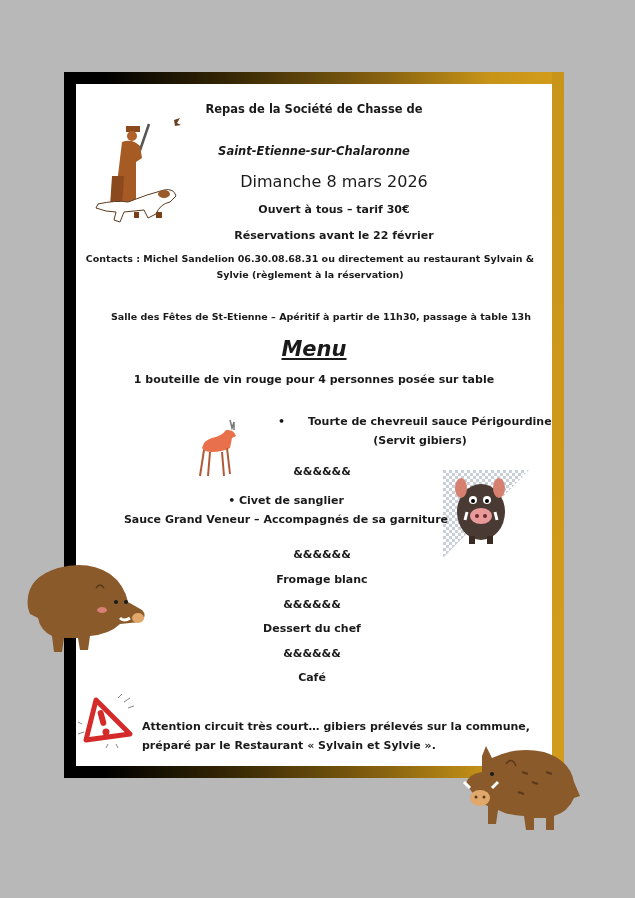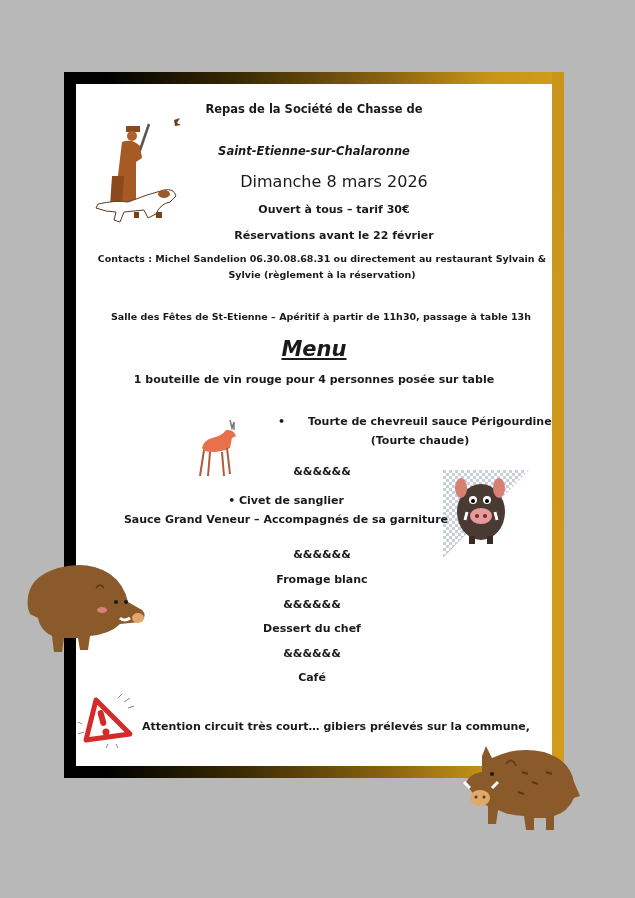--- a/index.html
+++ b/index.html
@@ -9,21 +9,21 @@
            background:linear-gradient(90deg,#000 0%, #000 8%, #3a2a05 35%, #8a6410 65%, #c79418 85%, #d49c1a 100%); }
   .frame-left { position:absolute; left:64px; top:72px; width:12px; height:706px; background:#000; }
   .frame-right { position:absolute; left:552px; top:72px; width:12px; height:706px; background:linear-gradient(180deg,#c8951a,#d39c1b); }
   .paper { position:absolute; left:76px; top:84px; width:476px; height:682px; background:#fff; }
   .t { position:absolute; left:76px; width:476px; text-align:center; font-weight:bold; font-size:11px; white-space:nowrap; }
   .title1 { top:102px; font-size:11.5px; }
   .title2 { top:144px; font-style:italic; font-size:11.5px; }
   .date { top:172px; font-size:16px; font-weight:normal; left:96px; }
   .open { top:203px; left:96px; }
   .resa { top:229px; left:96px; }
-  .contacts { top:251px; font-size:9.5px; line-height:16px; white-space:normal; left:92px; width:460px; }
+  .contacts { top:251px; font-size:9.5px; line-height:16px; white-space:normal; left:80px; width:460px; }
   .salle { top:311px; font-size:9.5px;margin-left:7px; }
   .menu-title { top:337px; font-size:21px; text-decoration:underline;font-style:italic; }
   .wine { top:373px; font-size:11px; }
   .dish1 { top:415px; left:278px; width:270px; text-align:left; font-size:11px; }
   .dish1b { top:434px; left:300px; width:240px; text-align:center; font-size:11px; }
   .amp { font-weight:bold; font-size:11px; }
   .amp1 { top:465px; left:262px; width:120px; }
   .dish2 { top:494px; left:96px; width:380px; font-size:11px; }
   .dish2b { top:513px; left:96px; width:380px; font-size:11px; }
   .amp2 { top:548px; left:262px; width:120px; }
@@ -69,21 +69,21 @@
 <svg class="img" style="left:194px;top:418px" width="50" height="62" viewBox="0 0 50 62">
   <path d="M36 2 l2 8 l2 -6 l0 8" stroke="#777" stroke-width="1.5" fill="none"></path>
   <path d="M34 12 q6 0 8 6 l-4 2 l-2 10 q-8 4 -18 4 q-8 0 -10 -4 q2 -8 10 -10 q10 -2 14 -8 z" fill="#e8704a"></path>
   <line x1="10" y1="32" x2="6" y2="58" stroke="#b05a3a" stroke-width="2"></line>
   <line x1="16" y1="34" x2="14" y2="58" stroke="#b05a3a" stroke-width="2"></line>
   <line x1="28" y1="34" x2="30" y2="58" stroke="#b05a3a" stroke-width="2"></line>
   <line x1="33" y1="30" x2="36" y2="56" stroke="#b05a3a" stroke-width="2"></line>
 </svg>
 
 <div class="t dish1"><span>•</span>&nbsp;&nbsp;&nbsp;&nbsp;&nbsp;&nbsp;<span>Tourte de chevreuil sauce Périgourdine</span></div>
-<div class="t dish1b">(Tourte chaude)</div>
+<div class="t dish1b">(Servit gibiers)</div>
 <div class="t amp amp1">&amp;&amp;&amp;&amp;&amp;&amp;</div>
 
 <svg class="img" style="left:443px;top:470px" width="86" height="88" viewBox="0 0 86 88">
   <defs>
     <pattern id="chk" width="6" height="6" patternUnits="userSpaceOnUse">
       <rect width="6" height="6" fill="#fff"></rect>
         <rect width="3" height="3" fill="#c8cfd8"></rect>
         <rect x="3" y="3" width="3" height="3" fill="#c8cfd8"></rect>
     </pattern>
   </defs>
@@ -123,20 +123,21 @@
       <line x1="30" y1="50" x2="28" y2="54"></line>
       <line x1="38" y1="50" x2="40" y2="54"></line>
   </g>
   <polygon points="18,6 52,40 8,46" fill="#fff" stroke="#d42a2a" stroke-width="5" stroke-linejoin="round"></polygon>
   <rect x="21" y="16" width="6" height="16" rx="3" fill="#d42a2a" transform="rotate(-15 24 24)"></rect>
   <circle cx="28" cy="38" r="3.5" fill="#d42a2a"></circle>
 </svg>
 
 <div class="attn">
   <div>Attention circuit très court… gibiers prélevés sur la commune,</div>
+  <div>préparé par le Restaurant « Sylvain et Sylvie ».</div>
 </div>
 
 <svg class="img" style="left:16px;top:552px" width="130" height="100" viewBox="0 0 130 100">
   <path d="M12 56 q-4 -30 30 -40 q30 -8 52 6 q14 10 18 28 l14 8 q6 6 -2 12 l-20 2 q-10 10 -30 12 l-2 14 l-8 0 l-2 -12 l-14 0 l-2 14 l-8 0 l-2 -16 q-12 -6 -14 -18 l-8 -4 z" fill="#8a5a2b"></path>
   <ellipse cx="122" cy="66" rx="6" ry="5" fill="#e0a86a"></ellipse>
   <circle cx="100" cy="50" r="2" fill="#1a1a1a"></circle>
     <circle cx="110" cy="50" r="2" fill="#1a1a1a"></circle>
   <ellipse cx="86" cy="58" rx="5" ry="3" fill="#e88a8a" opacity="0.8"></ellipse>
   <path d="M104 66 q4 4 10 0" stroke="#fff" stroke-width="3" fill="none"></path>
   <path d="M80 36 q4 -6 8 0" stroke="#5a3a1a" stroke-width="1.5" fill="none"></path>

